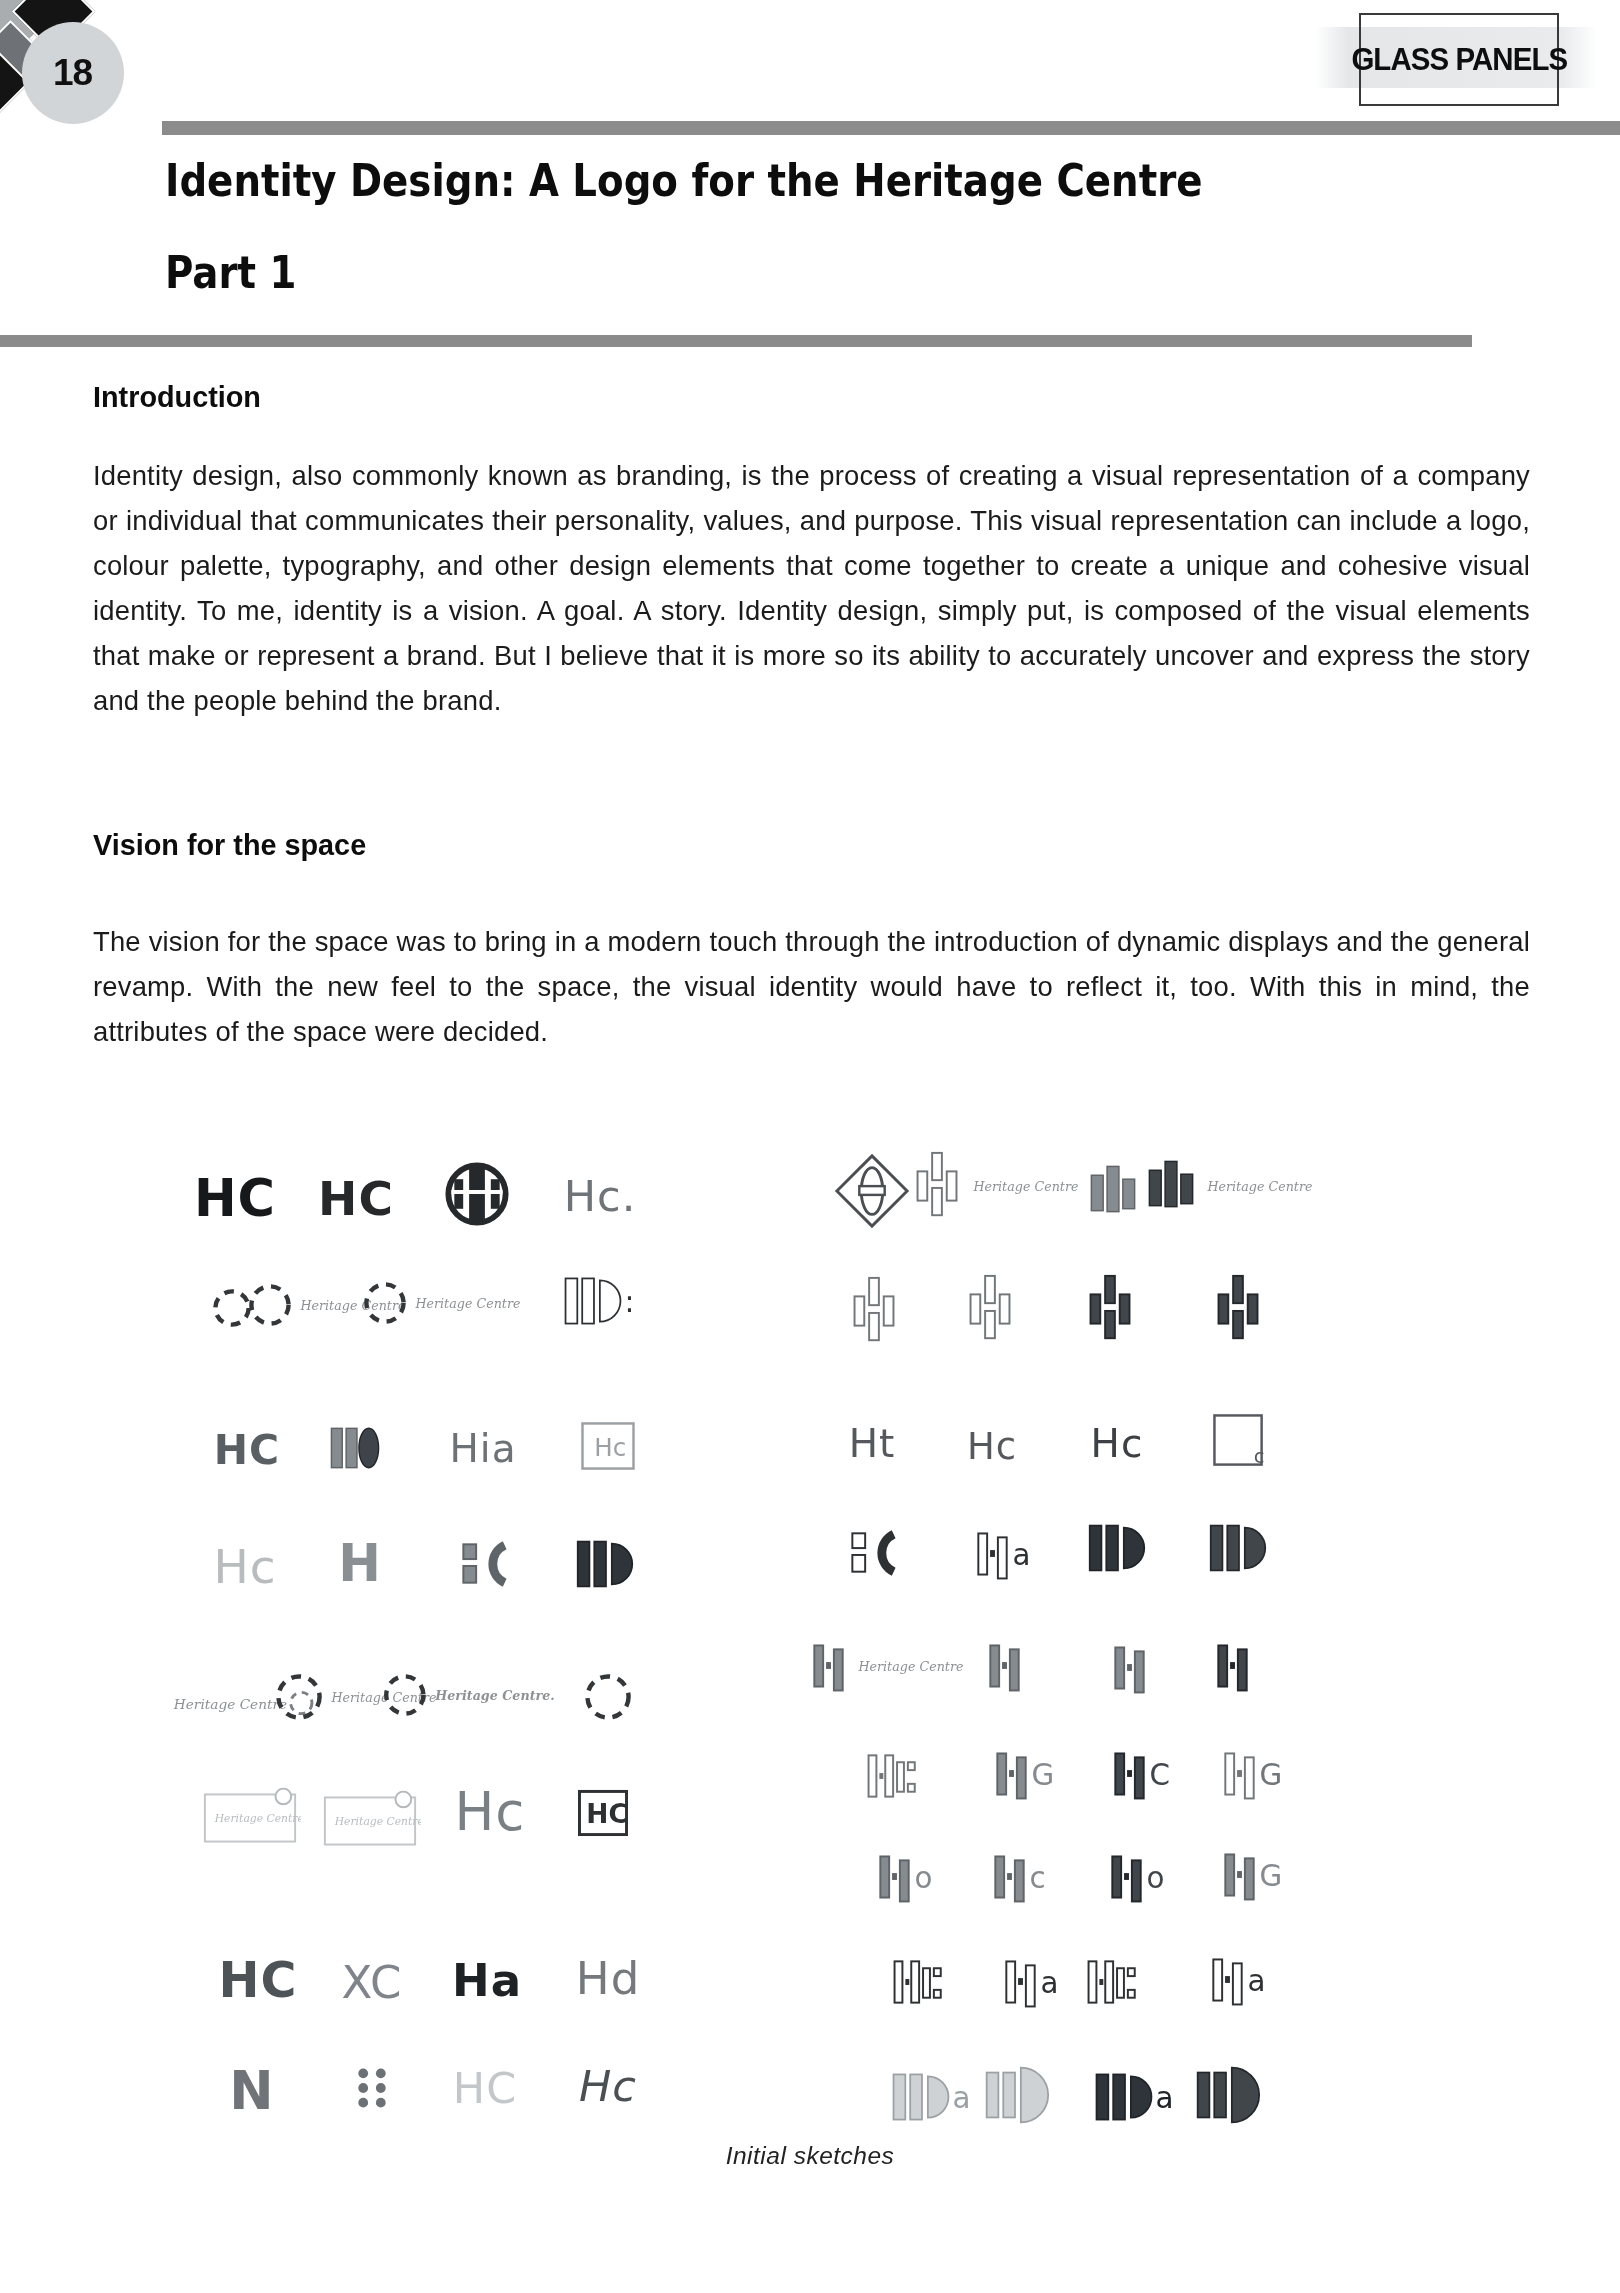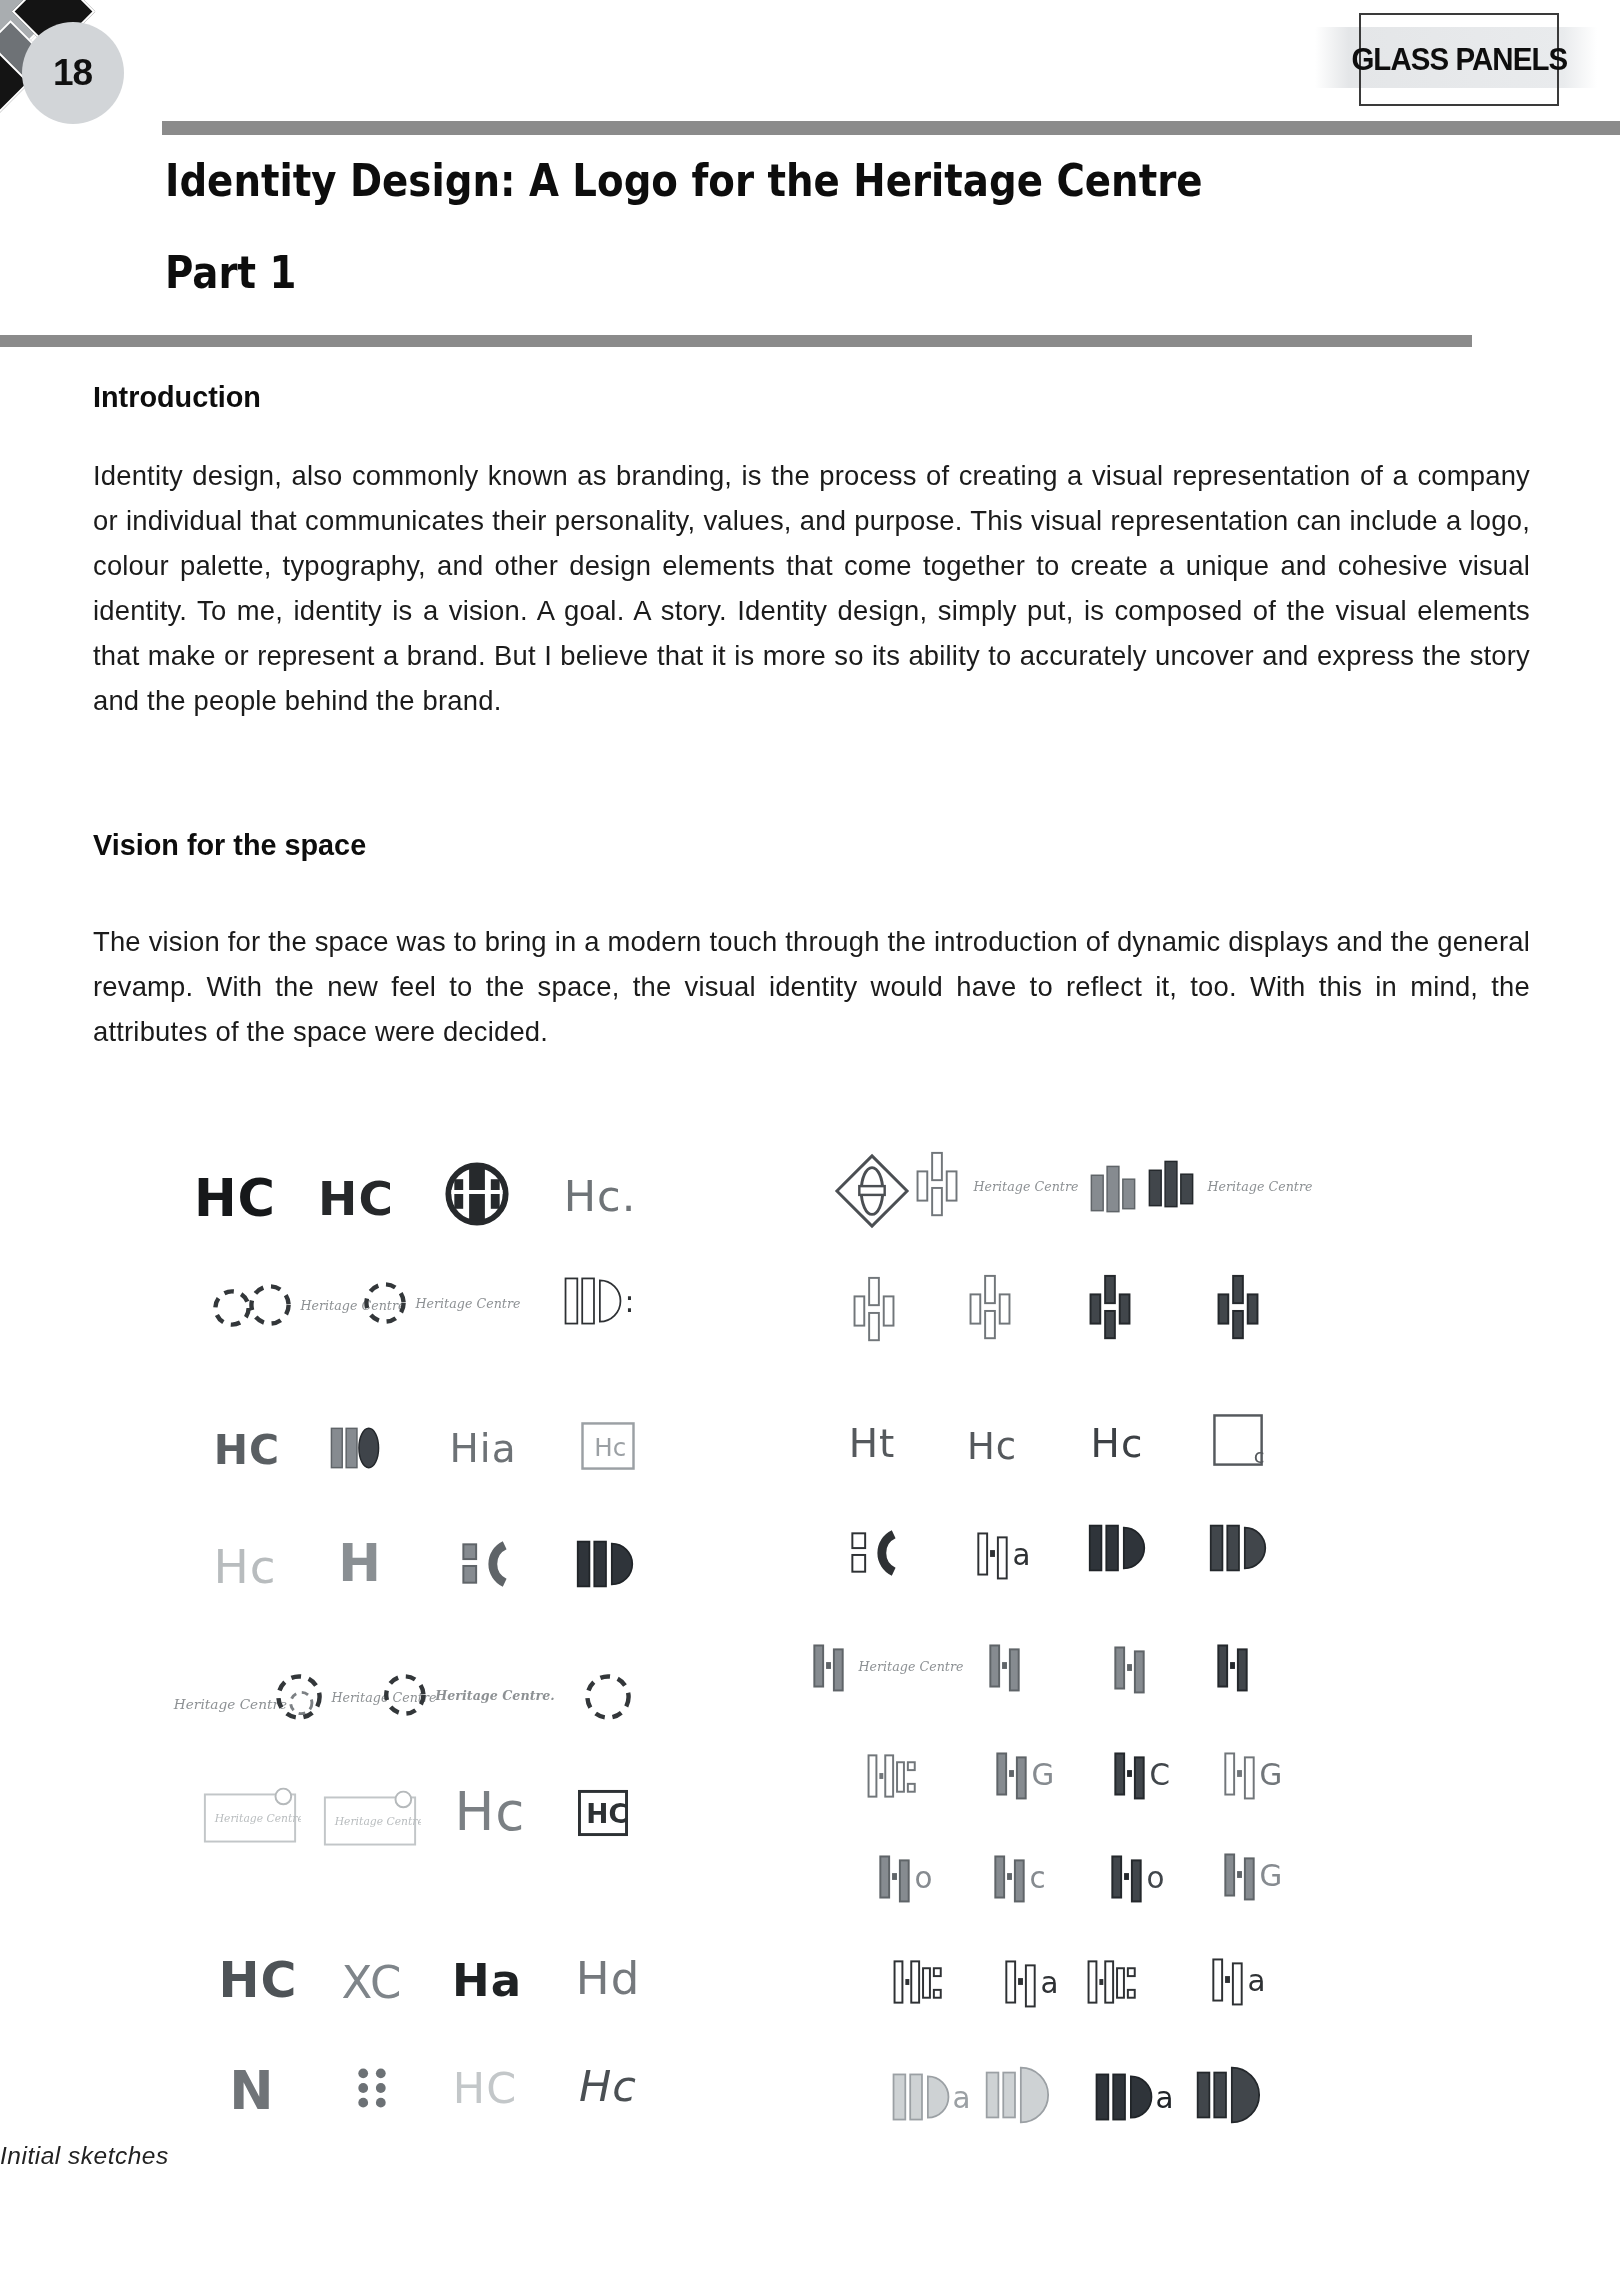--- a/index.html
+++ b/index.html
@@ -60,21 +60,21 @@
   
   .figure{position:absolute;left:0;top:1127px;width:1320px;height:1068px;}
   .sk{
     position:absolute;display:inline-flex;align-items:center;white-space:nowrap;
   }
   .sk .note{
     font-size:12.7px;font-style:italic;color:#8d9194;margin-left:6.9px;
     font-family:"DejaVu Serif", serif;
   }
   .caption{
-    position:absolute;left:0;top:2142px;width:1620px;text-align:left;
+    position:absolute;left:0;top:2142px;width:1620px;text-align:center;
     font-size:24.5px;font-style:italic;color:#222;letter-spacing:0.5px;
   }
 </style>
 </head>
 <body>
 
 <div class="abs" style="left:0;top:0;width:137px;height:137px;z-index:1;">
   <div class="diamond d-gray"></div>
   <div class="diamond d-black"></div>
   <div class="diamond d-dgray"></div>

